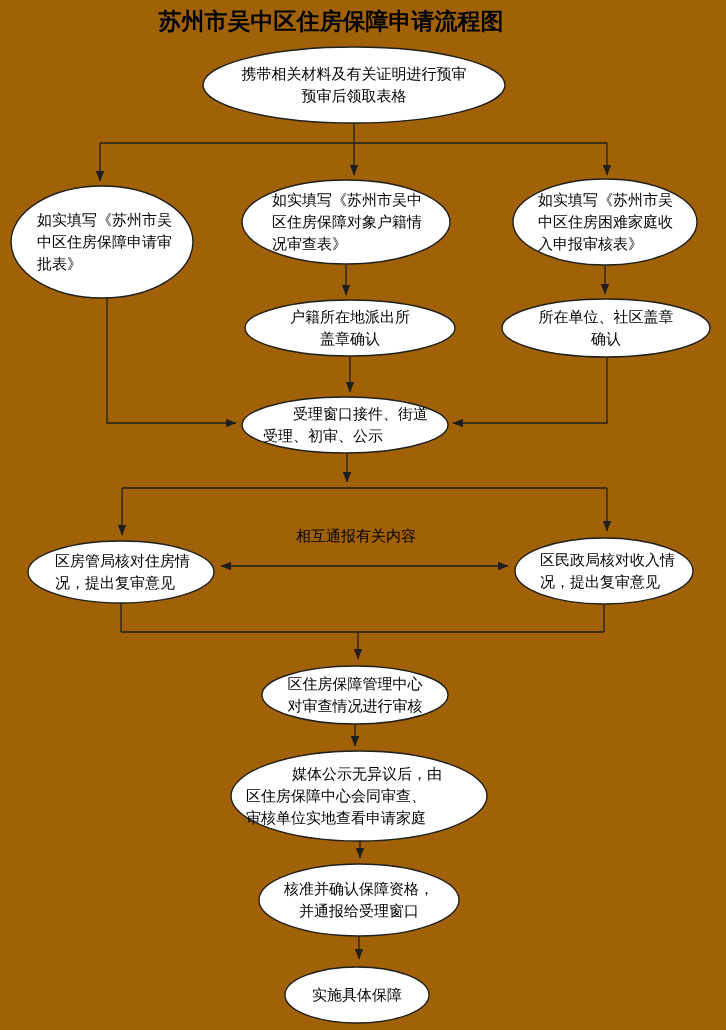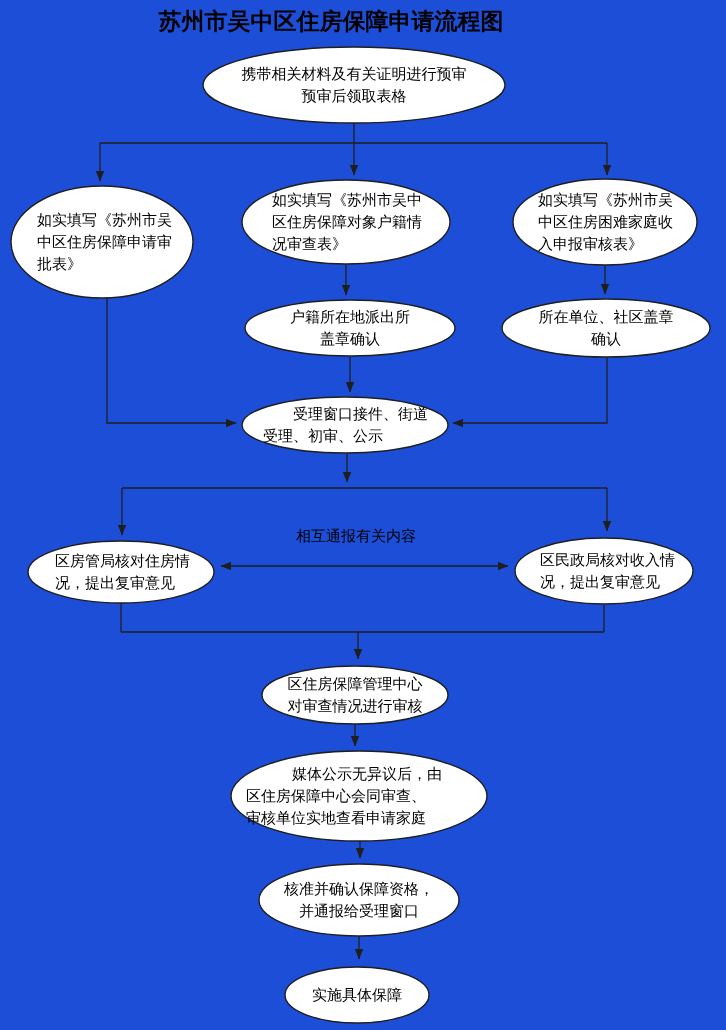--- a/index.html
+++ b/index.html
@@ -1,16 +1,16 @@
 <!DOCTYPE html>
 <html><head>
 <meta charset="utf-8">
 <style>
   html,body{margin:0;padding:0;background:#fff;}
-  #canvas{position:relative;width:726px;height:1030px;background:#1d4ed8;overflow:hidden;
+  #canvas{position:relative;width:726px;height:1030px;background:#a16207;overflow:hidden;
           font-family:"Liberation Sans",sans-serif;}
   svg{display:block;}
   .node{fill:#ffffff;stroke:#1f1f1f;stroke-width:1.4;}
   .conn{fill:none;stroke:#1f1f1f;stroke-width:1.3;}
   text{font-family:"Liberation Sans",sans-serif;font-size:15px;fill:#000000;}
   .mid{text-anchor:middle;}
   .left{text-anchor:start;}
   .title-text{font-size:23px;font-weight:bold;text-anchor:middle;}
   .edge-label{font-size:15px;text-anchor:middle;}
 </style>

